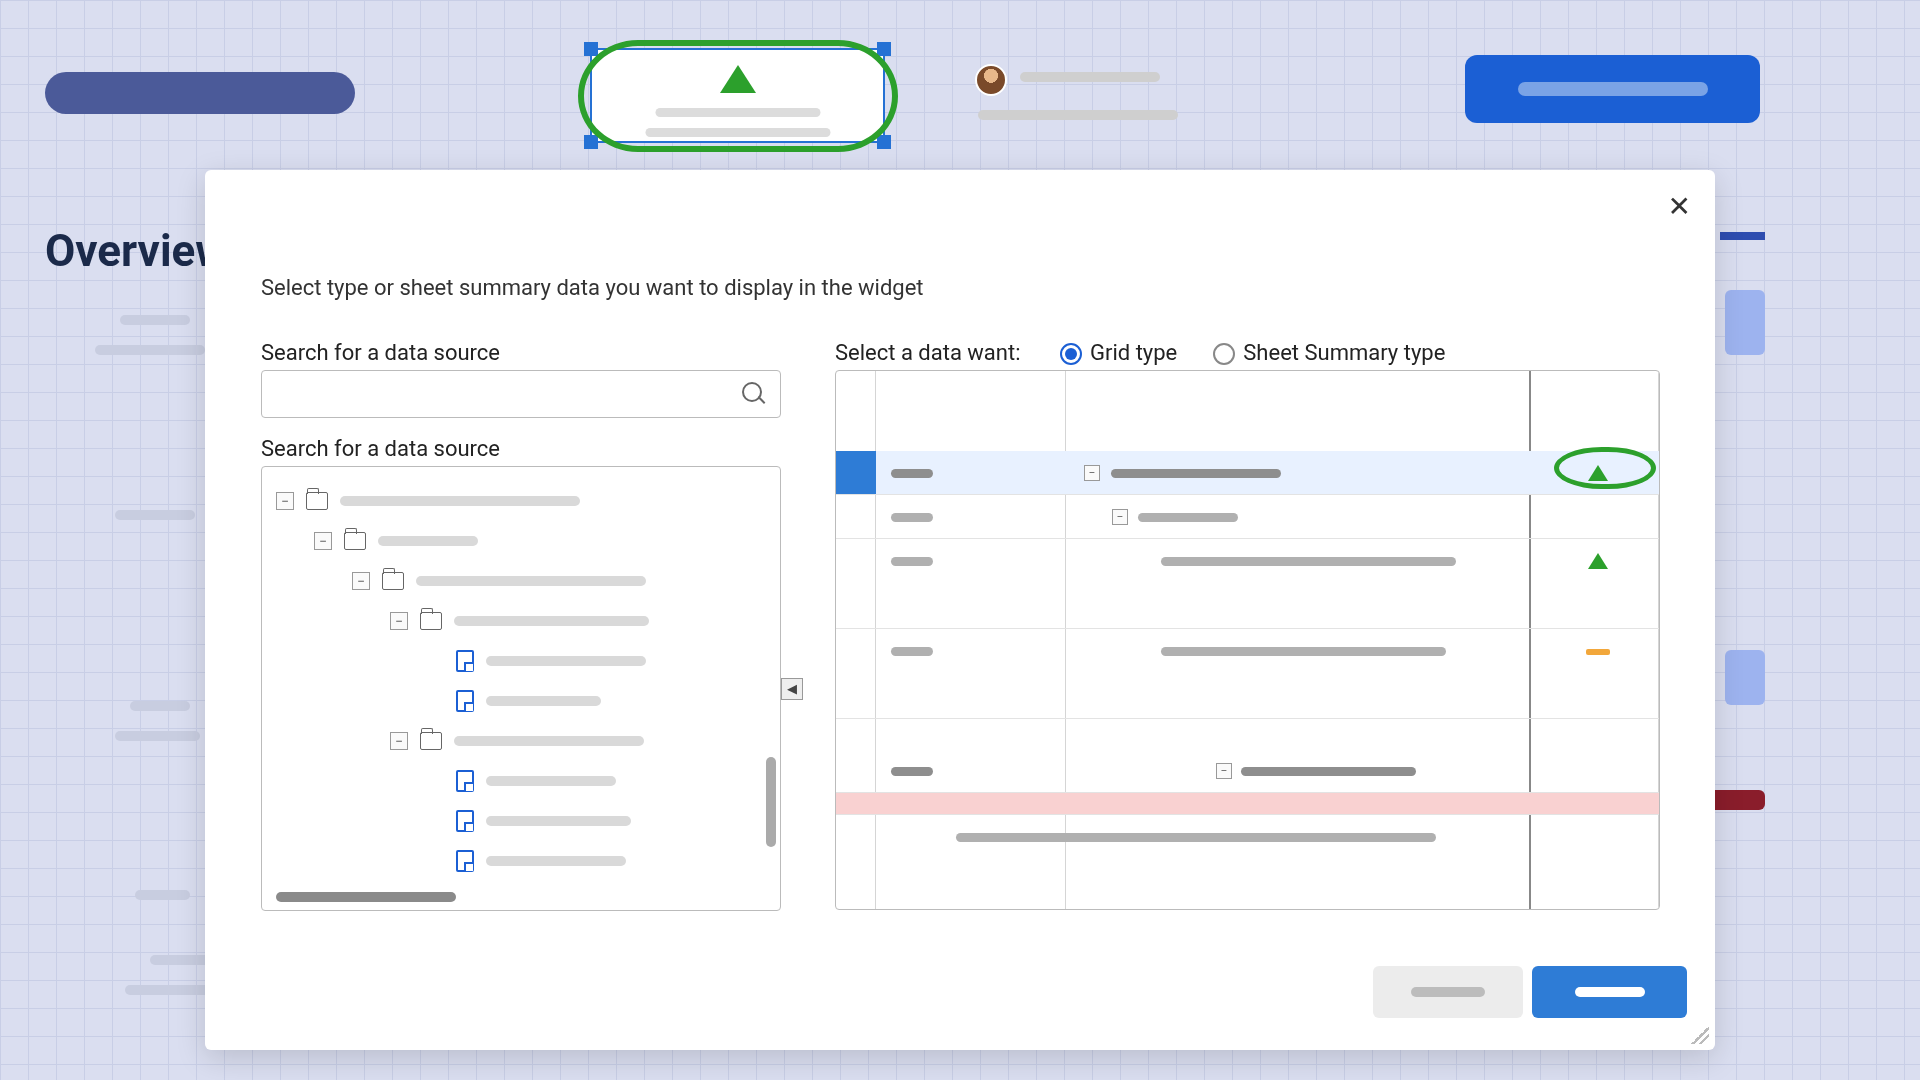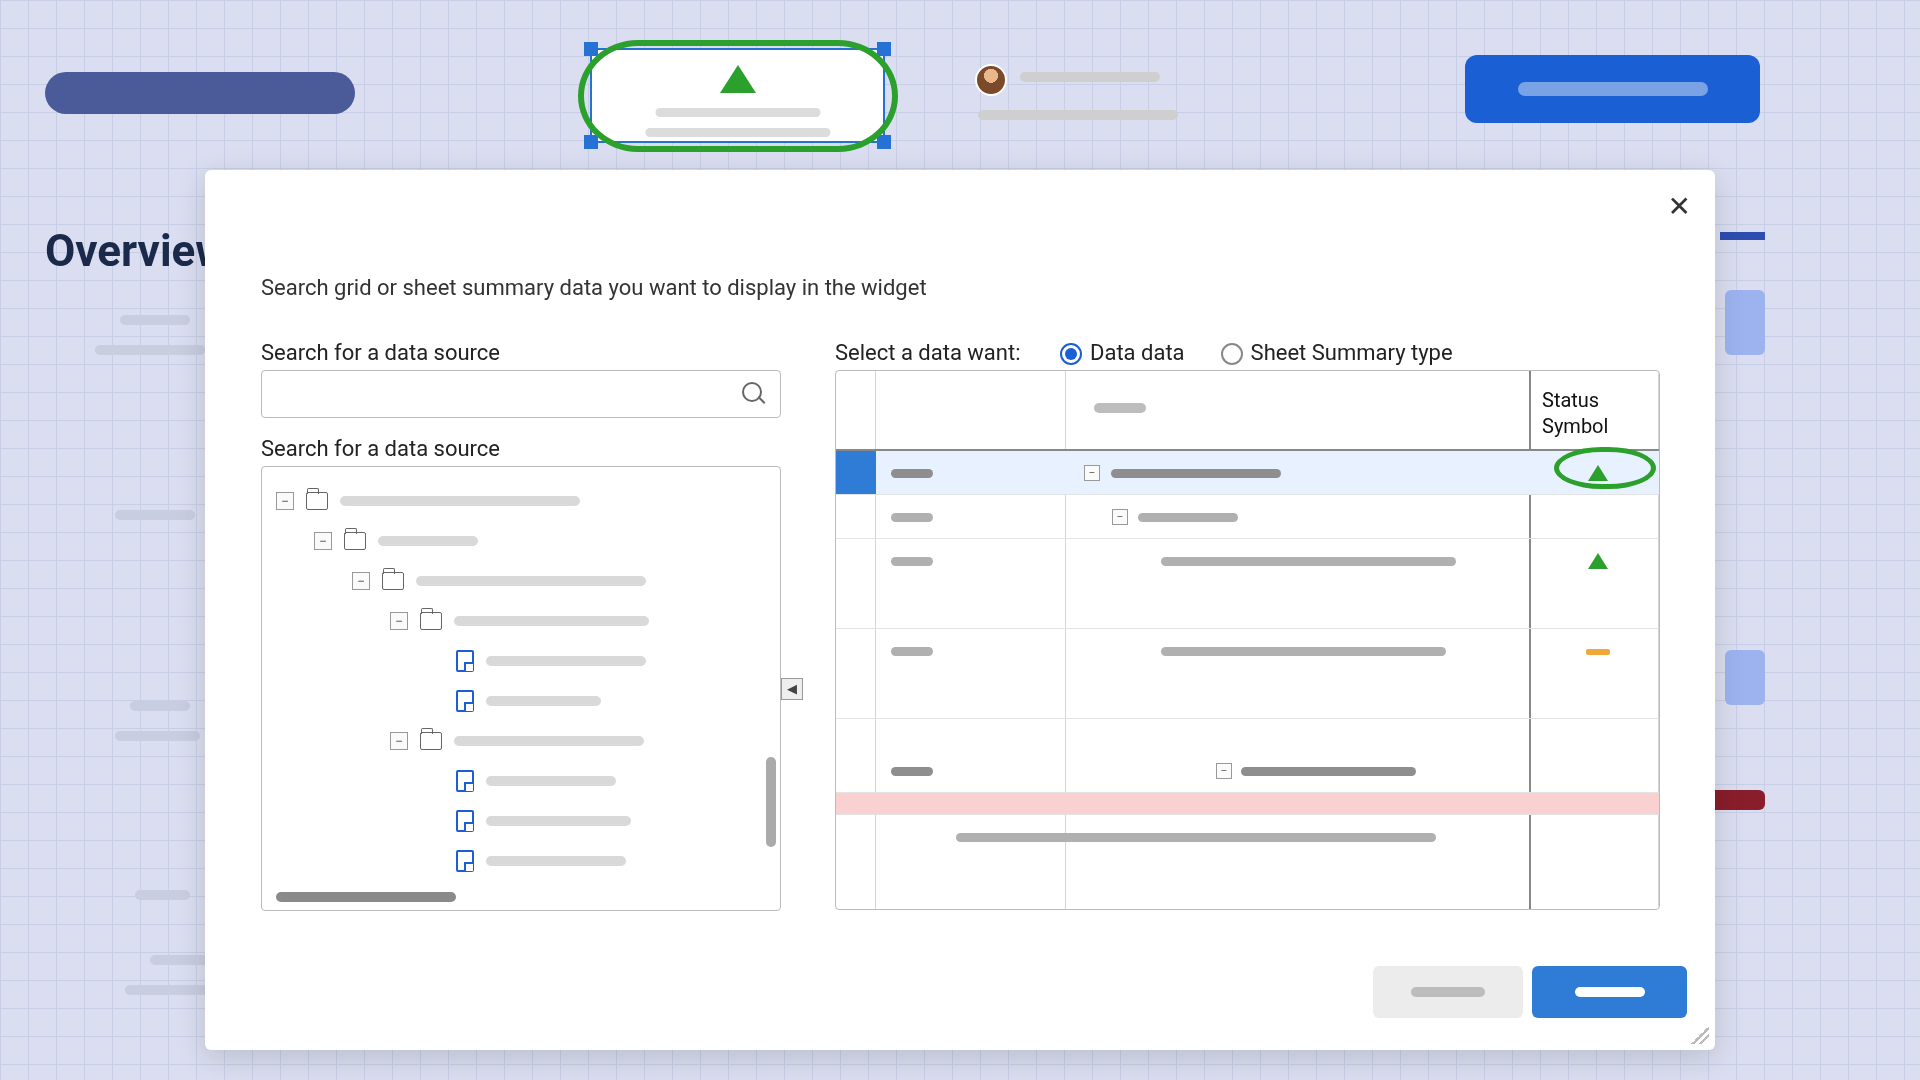--- a/index.html
+++ b/index.html
@@ -130,21 +130,21 @@
 <div class="bg-skel" style="top:890px;left:135px;width:55px"></div>
 <div class="bg-skel" style="top:955px;left:150px;width:65px"></div>
 <div class="bg-skel" style="top:985px;left:125px;width:90px"></div>
 <div class="bg-block" style="top:290px;left:1725px;width:40px;height:65px;background:#9db3ef"></div>
 <div class="bg-block" style="top:650px;left:1725px;width:40px;height:55px;background:#9db3ef"></div>
 <div class="bg-block" style="top:790px;left:1700px;width:65px;height:20px;background:#8a1d2b"></div>
 <div class="bg-block" style="top:232px;left:1720px;width:45px;height:8px;background:#2e4db0;border-radius:0"></div>
 
 <div class="modal">
   <div class="modal-close">✕</div>
-  <div class="modal-sub">Search grid or sheet summary data you want to display in the widget</div>
+  <div class="modal-sub">Select type or sheet summary data you want to display in the widget</div>
 
   <div class="lbl-search1">Search for a data source</div>
   <div class="search-box">
     <span class="mag"></span>
   </div>
   <div class="lbl-search2">Search for a data source</div>
 
   <div class="tree-box">
     <div class="tree-inner">
       <div class="tree-row" style="padding-left:0px">
@@ -197,33 +197,29 @@
     <div class="tree-hscroll"></div>
   </div>
   <div class="collapse-tab">
       <div class="arrow">◀</div>
     </div>
 
   <div class="lbl-dtype">Select a data want:</div>
   <div class="radio-grp">
     <label><span class="radio">
           <span class="dot"></span>
-        </span><span>Data data</span></label>
+        </span><span>Grid type</span></label>
     <label><span class="radio unchecked"></span><span>Sheet Summary type</span></label>
   </div>
 
   <div class="grid-box">
     <div class="gcol gcol1"></div>
       <div class="gcol gcol2"></div>
       <div class="gcol gcol3"></div>
       <div class="gcol gcol4"></div>
-    <div class="ghead">
-      <div class="hbar" style="left:258px;width:52px"></div>
-      <div class="hlabel">Status Symbol</div>
-    </div>
     <div class="green-oval-grid"></div>
 
     <div class="grow sel" style="top:80px">
       <div class="leftbar"></div>
       <div class="rb dk" style="left:55px;width:42px"></div>
       <div class="tog" style="left:248px">−</div>
       <div class="rb dk" style="left:275px;width:170px"></div>
       <div class="tri2"></div>
     </div>
     <div class="grow" style="top:124px">

